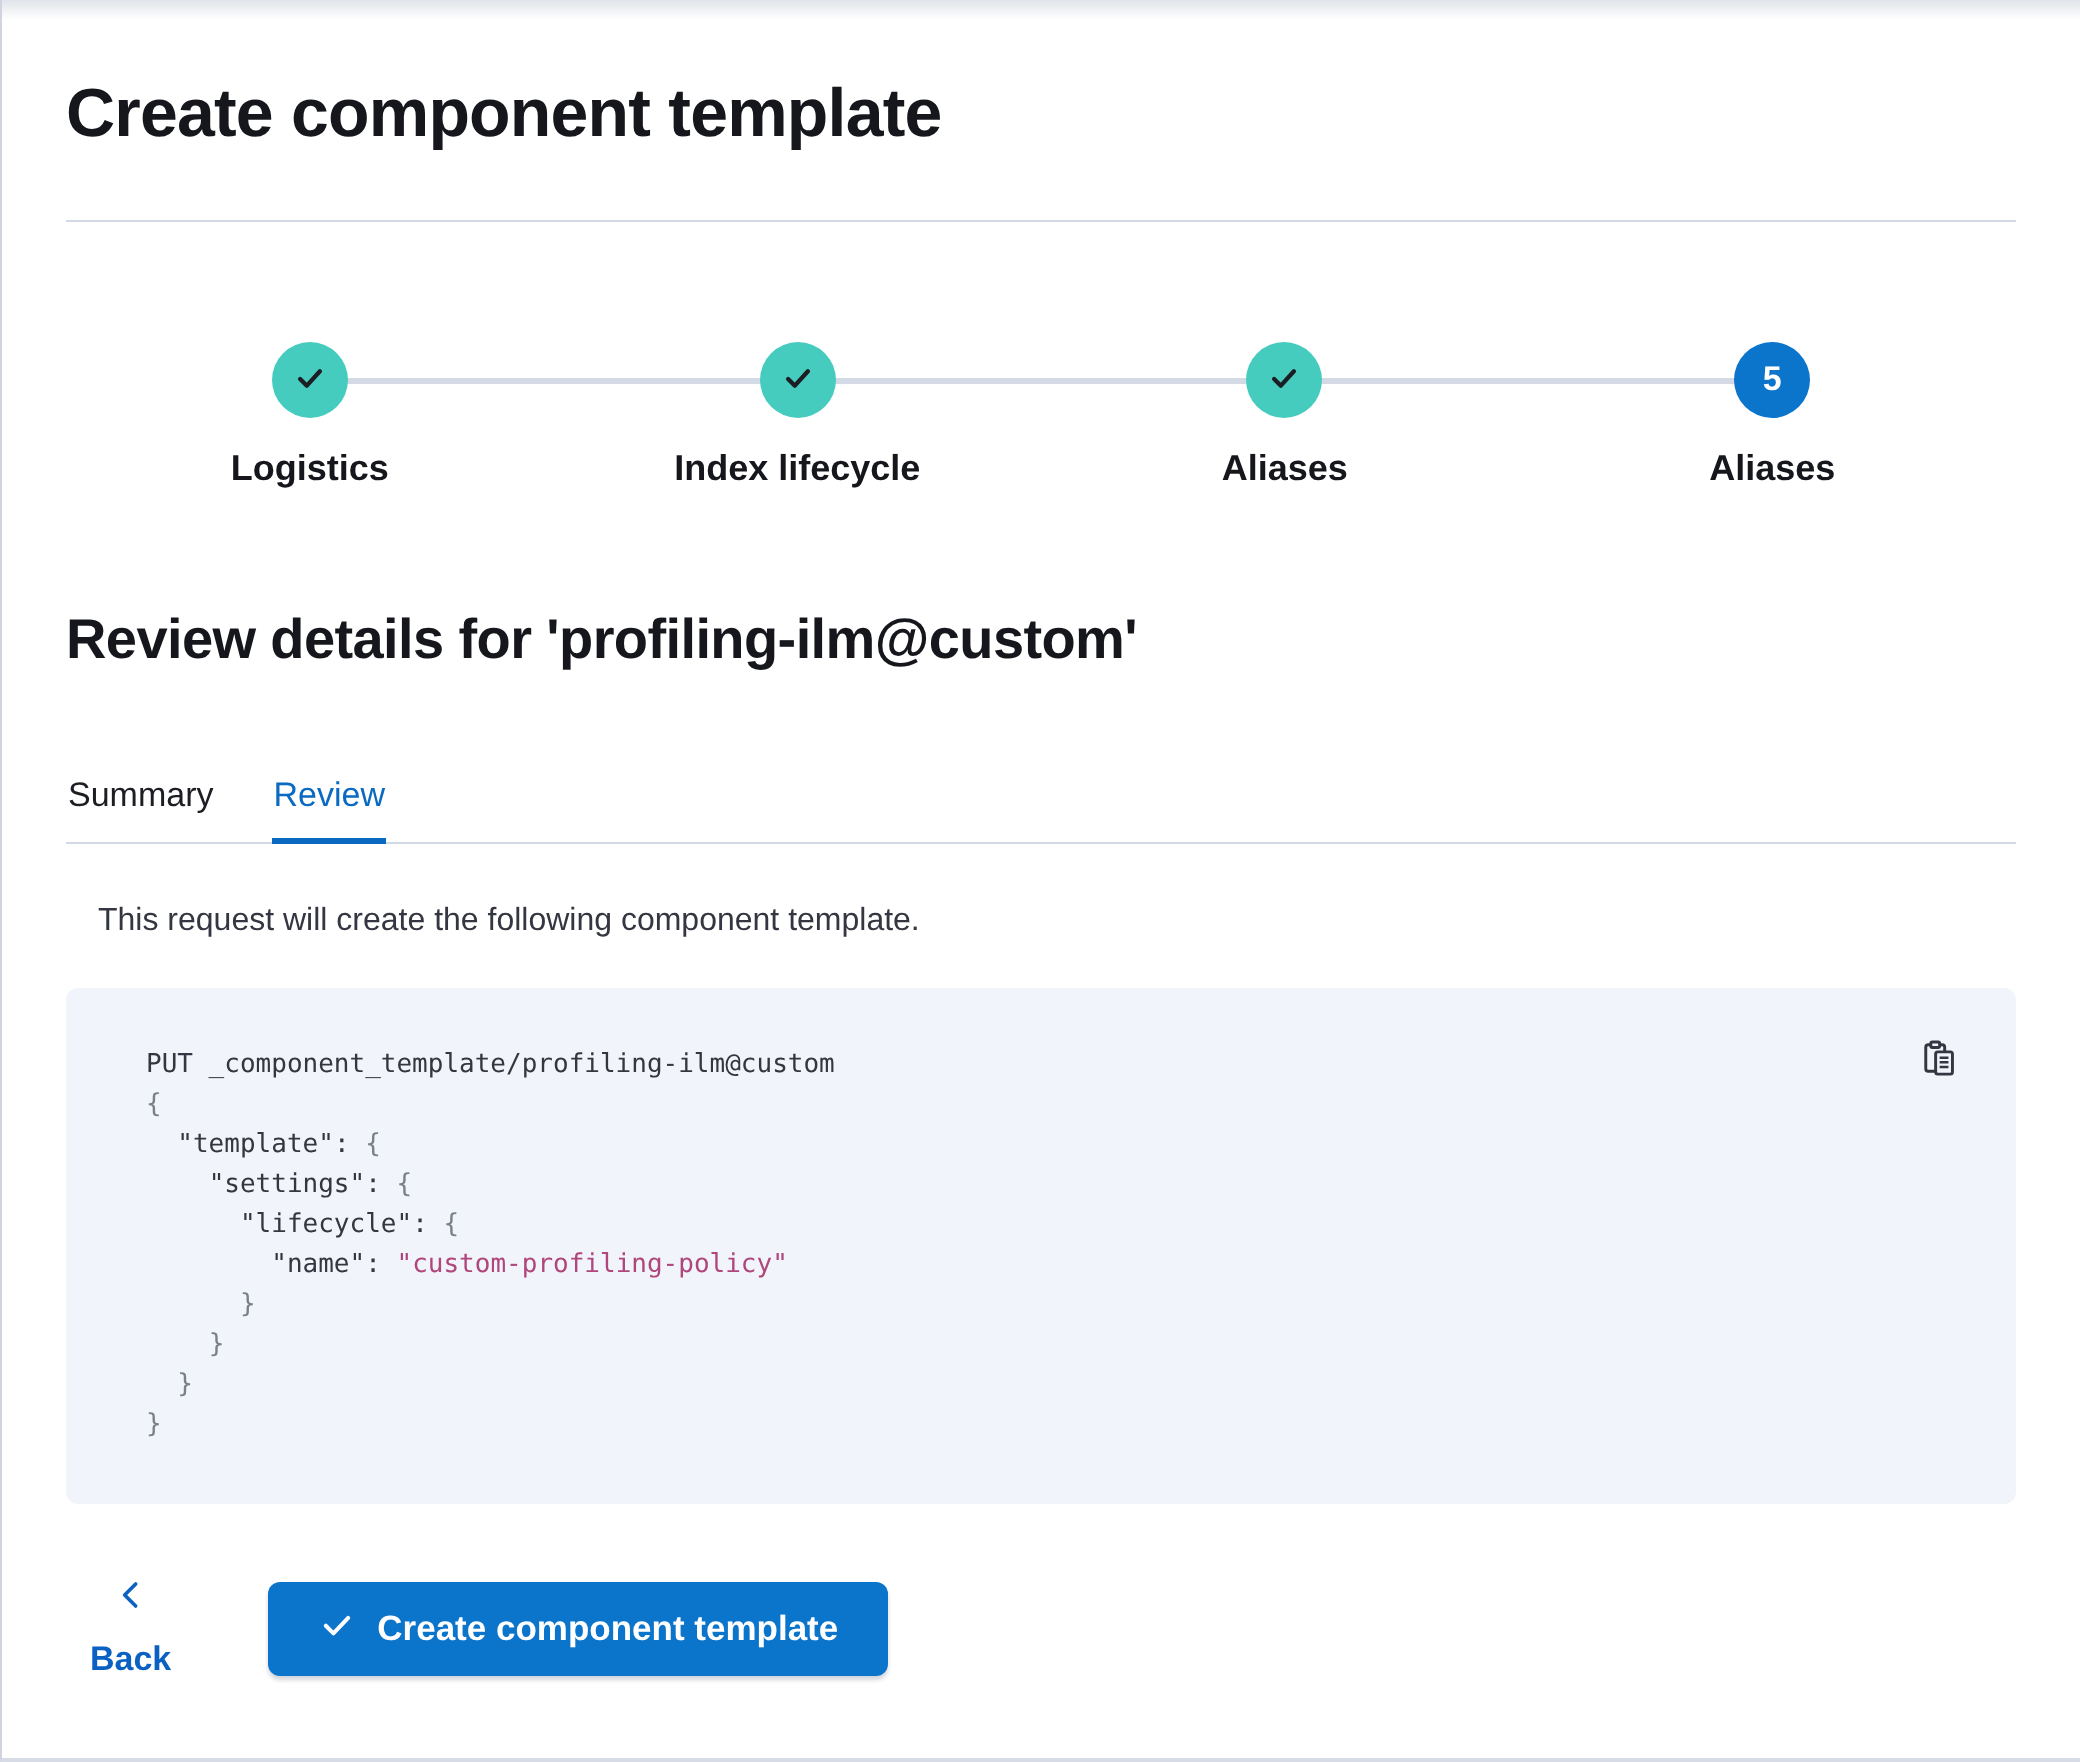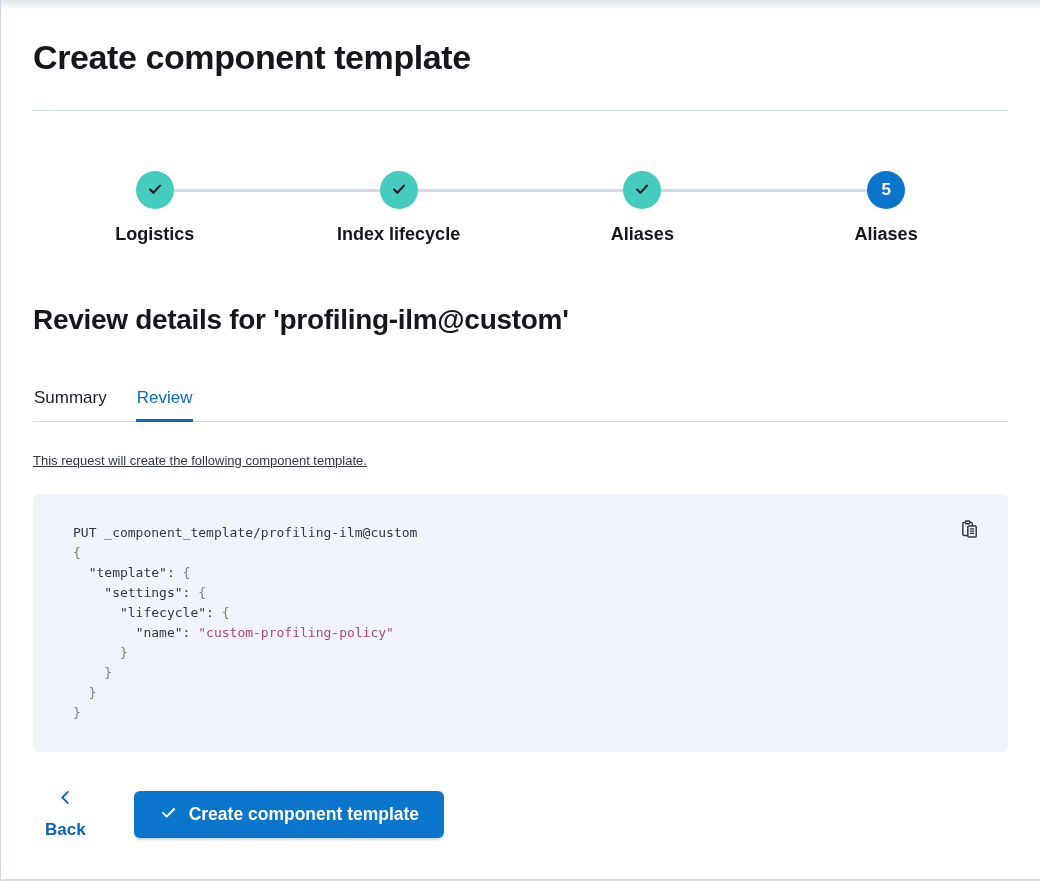--- a/index.html
+++ b/index.html
@@ -83,21 +83,21 @@
     font-family:inherit;font-size:17px;font-weight:400;color:var(--ink);
     cursor:pointer;position:relative;
   }
   .tab.selected{color:var(--blue-tab);}
   .tab.selected::after{
     content:"";position:absolute;left:0;right:0;bottom:-1px;height:3px;
     background:var(--blue-tab);
   }
 
   p.request-description{
-    margin:27px 0 0 0;font-size:13px;line-height:24px;color:var(--text);text-decoration:underline;
+    margin:27px 0 0 16px;font-size:16px;line-height:24px;color:var(--text);
   }
 
   
   .code-block{
     margin-top:21px;position:relative;
     background:var(--code-bg);border-radius:6px;
     padding:29px 40px;
   }
   .code-lines{
     margin:0;font-family:"DejaVu Sans Mono", monospace;

